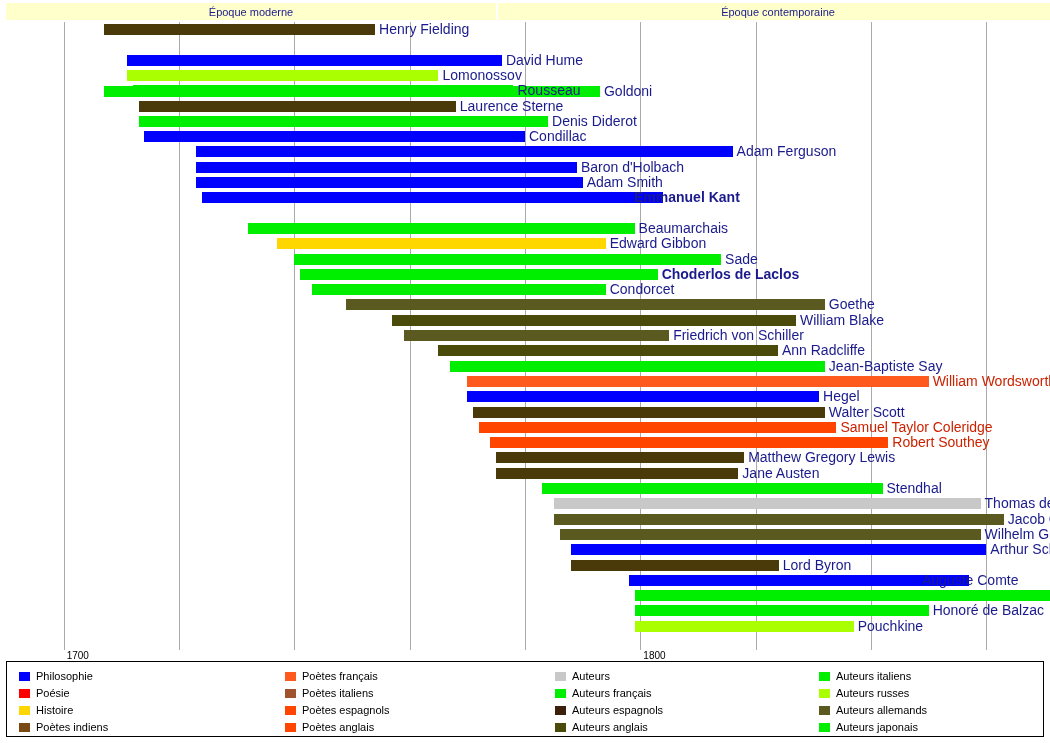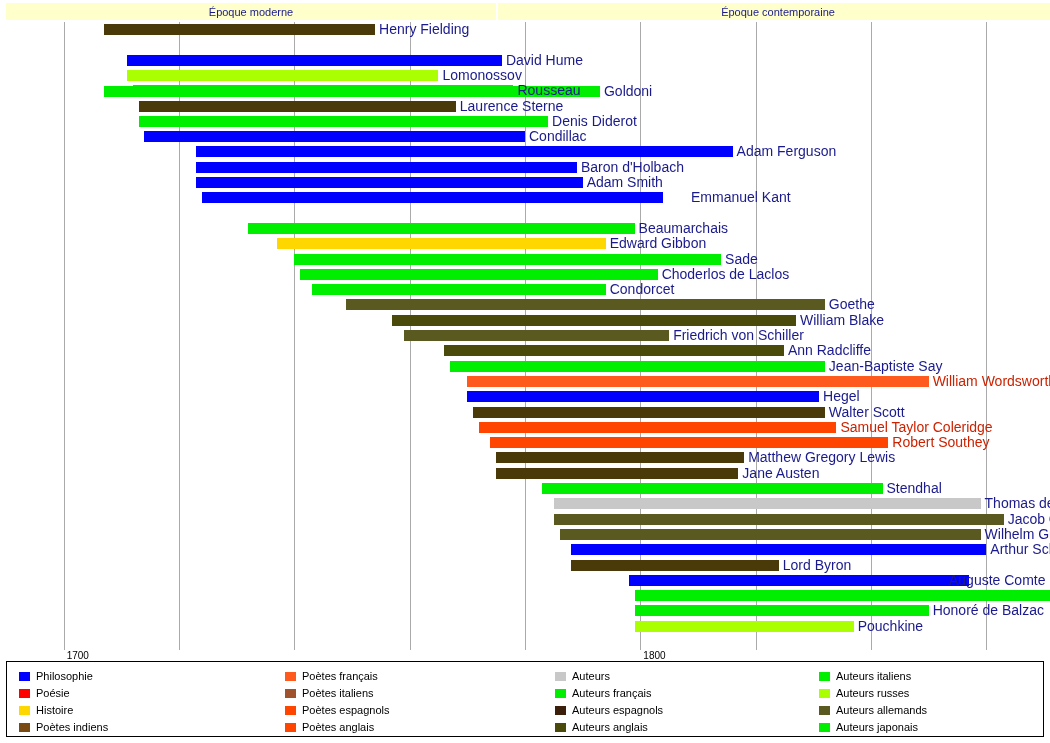--- a/index.html
+++ b/index.html
@@ -133,55 +133,55 @@
       <div class="row" style="top: 137.7px; left: 0px; right: 0px;">
         <div class="bar" style="left: 190.3px; width: 380.6px; background: rgb(0, 0, 255);"></div>
         <div class="blabel lab-right" style="left: 570.9px; color: rgb(26, 26, 140);">Baron d'Holbach</div>
       </div>
       <div class="row" style="top: 153px; left: 0px; right: 0px;">
         <div class="bar" style="left: 190.3px; width: 386.367px; background: rgb(0, 0, 255);"></div>
         <div class="blabel lab-right" style="left: 576.667px; color: rgb(26, 26, 140);">Adam Smith</div>
       </div>
       <div class="row" style="top: 168.3px; left: 0px; right: 0px;">
         <div class="bar" style="left: 196.067px; width: 461.333px; background: rgb(0, 0, 255);"></div>
-        <div class="blabel lab-right" style="left: 681px; color: rgb(26, 26, 140);">Emmanuel Kant</div>
+        <div class="blabel lab-right" style="left: 624px; color: rgb(26, 26, 140); font-weight: bold;">Emmanuel Kant</div>
       </div>
       <div class="row" style="top: 198.9px; left: 0px; right: 0px;">
         <div class="bar" style="left: 242.2px; width: 386.367px; background: rgb(0, 238, 0);"></div>
         <div class="blabel lab-right" style="left: 628.567px; color: rgb(26, 26, 140);">Beaumarchais</div>
       </div>
       <div class="row" style="top: 214.2px; left: 0px; right: 0px;">
         <div class="bar" style="left: 271.033px; width: 328.7px; background: rgb(255, 215, 0);"></div>
         <div class="blabel lab-right" style="left: 599.733px; color: rgb(26, 26, 140);">Edward Gibbon</div>
       </div>
       <div class="row" style="top: 229.5px; left: 0px; right: 0px;">
         <div class="bar" style="left: 288.333px; width: 426.733px; background: rgb(0, 238, 0);"></div>
         <div class="blabel lab-right" style="left: 715.067px; color: rgb(26, 26, 140);">Sade</div>
       </div>
-      <div class="row" style="top: 244.8px; left: 0px; right: 0px;">
+      <div class="row" style="top: 244.8px; left: 0px; right: 0px; font-weight: bold;">
         <div class="bar" style="left: 294.1px; width: 357.533px; background: rgb(0, 238, 0);"></div>
         <div class="blabel lab-right" style="left: 651.633px; color: rgb(26, 26, 140);">Choderlos de Laclos</div>
       </div>
       <div class="row" style="top: 260.1px; left: 0px; right: 0px; text-decoration: underline;">
         <div class="bar" style="left: 305.633px; width: 294.1px; background: rgb(0, 238, 0);"></div>
         <div class="blabel lab-right" style="left: 599.733px; color: rgb(26, 26, 140);">Condorcet</div>
       </div>
       <div class="row" style="top: 275.4px; left: 0px; right: 0px; text-align: right;">
         <div class="bar" style="left: 340.233px; width: 478.633px; background: rgb(90, 90, 32);"></div>
         <div class="blabel lab-right" style="left: 818.867px; color: rgb(26, 26, 140);">Goethe</div>
       </div>
       <div class="row" style="top: 290.7px; left: 0px; right: 0px;">
         <div class="bar" style="left: 386.367px; width: 403.667px; background: rgb(74, 74, 10);"></div>
         <div class="blabel lab-right" style="left: 790.033px; color: rgb(26, 26, 140);">William Blake</div>
       </div>
       <div class="row" style="top: 306px; left: 0px; right: 0px;">
         <div class="bar" style="left: 397.9px; width: 265.267px; background: rgb(90, 90, 32);"></div>
         <div class="blabel lab-right" style="left: 663.167px; color: rgb(26, 26, 140);">Friedrich von Schiller</div>
       </div>
-      <div class="row" style="top: 321.3px; left: 11px; right: 0px; text-decoration: underline;">
+      <div class="row" style="top: 321.3px; left: 5px; right: 0px; text-decoration: underline;">
         <div class="bar" style="left: 426.733px; width: 340.233px; background: rgb(74, 74, 10);"></div>
         <div class="blabel lab-right" style="left: 766.967px; color: rgb(26, 26, 140);">Ann Radcliffe</div>
       </div>
       <div class="row" style="top: 336.6px; left: 0px; right: 0px;">
         <div class="bar" style="left: 444.033px; width: 374.833px; background: rgb(0, 238, 0);"></div>
         <div class="blabel lab-right" style="left: 818.867px; color: rgb(26, 26, 140);">Jean-Baptiste Say</div>
       </div>
       <div class="row" style="top: 351.9px; left: 0px; right: 0px;">
         <div class="bar" style="left: 461.333px; width: 461.333px; background: rgb(255, 90, 30);"></div>
         <div class="blabel lab-right" style="left: 922.667px; color: rgb(204, 34, 0);">William Wordsworth</div>
@@ -229,21 +229,21 @@
       <div class="row" style="top: 520.2px; left: 0px; right: 0px;">
         <div class="bar" style="left: 565.133px; width: 415.2px; background: rgb(0, 0, 255);"></div>
         <div class="blabel lab-right" style="left: 980.333px; color: rgb(26, 26, 140);">Arthur Schopenhauer</div>
       </div>
       <div class="row" style="top: 535.5px; left: 0px; right: 0px;">
         <div class="bar" style="left: 565.133px; width: 207.6px; background: rgb(74, 58, 10);"></div>
         <div class="blabel lab-right" style="left: 772.733px; color: rgb(26, 26, 140);">Lord Byron</div>
       </div>
       <div class="row" style="top: 550.8px; left: 0px; right: 0px;">
         <div class="bar" style="left: 622.8px; width: 340.233px; background: rgb(0, 0, 255);"></div>
-        <div class="blabel lab-right" style="left: 939px; color: rgb(26, 26, 140); text-align: center;">Auguste Comte</div>
+        <div class="blabel lab-right" style="left: 912px; color: rgb(26, 26, 140); text-align: center;">Auguste Comte</div>
       </div>
       <div class="row" style="top: 566.1px; left: 0px; right: 0px;">
         <div class="bar" style="left: 628.567px; width: 432.5px; background: rgb(0, 238, 0);"></div>
       </div>
       <div class="row" style="top: 581.4px; left: 0px; right: 0px;">
         <div class="bar" style="left: 628.567px; width: 294.1px; background: rgb(0, 238, 0);"></div>
         <div class="blabel lab-right" style="left: 922.667px; color: rgb(26, 26, 140);">Honoré de Balzac</div>
       </div>
       <div class="row" style="top: 596.7px; left: 0px; right: 0px;">
         <div class="bar" style="left: 628.567px; width: 219.133px; background: rgb(170, 255, 0);"></div>

